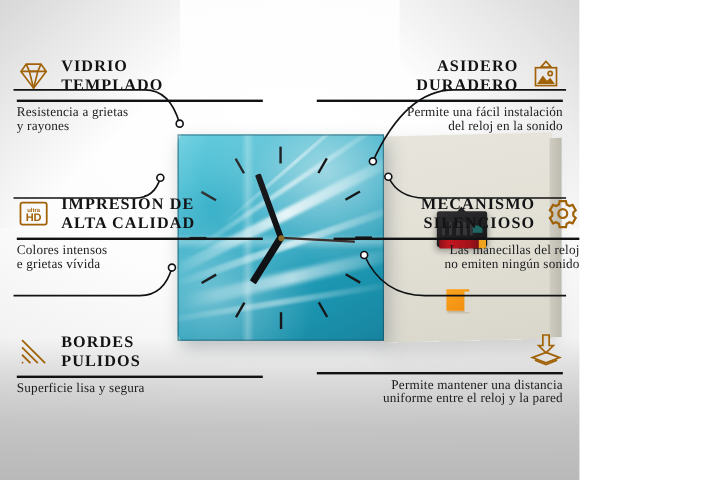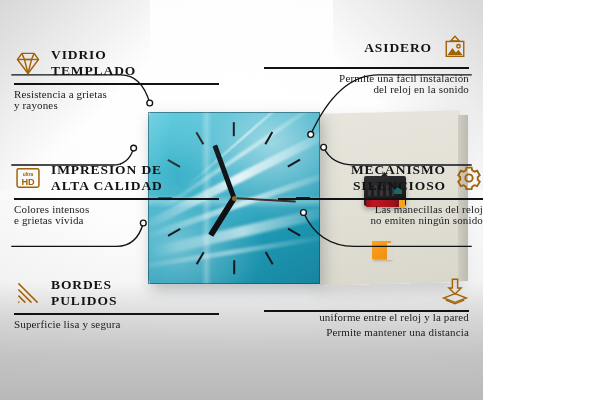--- a/index.html
+++ b/index.html
@@ -85,21 +85,21 @@
   .feat-r .ttl{text-align:right;}
   .rule{height:1.6px;background:#111214;margin-top:5px;width:100%;}
   .desc{font-size:11px;line-height:11.6px;color:#1b1b1d;margin-top:4px;letter-spacing:.15px;}
   .feat-r .desc{text-align:right;}
   .ic{width:28px;height:28px;flex:0 0 28px;color:#a16207;}
   .ic svg{display:block;width:28px;height:28px;}
 
   #f-vidrio{left:14px;top:47px;}
   #f-hd{left:14px;top:162px;}
   #f-bordes{left:14px;top:277px;}
-  #f-asidero{right:14px;top:34px;}
+  #f-asidero{right:14px;top:47px;}
   #f-mecanismo{right:0;top:162px;}
   #f-espaciador{right:14px;top:277px;}
 
   #wires{position:absolute;inset:0;pointer-events:none;}
 </style>
 </head>
 <body>
 
 <div id="stage">
   <div class="bg-base"></div>
@@ -237,20 +237,21 @@
       </div>
     </div>
     <div class="rule"></div>
     <div class="desc">Superficie lisa y segura</div>
   </div>
 
   <div class="feat feat-r" id="f-asidero">
     <div class="hrow">
       <div>
         <div class="ttl">ASIDERO</div>
+        <div class="ttl">DURADERO</div>
       </div>
       <span class="ic">
         <svg viewBox="0 0 32 32">
             <g fill="none" stroke="currentColor" stroke-width="1.6">
           <path d="M16 2.5 L11 8 H21 Z"></path>
           <rect x="6" y="8.5" width="20" height="17"></rect>
           <circle cx="20" cy="14" r="2"></circle>
           <path d="M7.5 24 L13 16 L17 21 L20 18 L24.5 24 Z" fill="currentColor" stroke="none"></path>
         </g>
           </svg>
@@ -287,16 +288,16 @@
         <svg viewBox="0 0 32 32">
             <g fill="none" stroke="currentColor" stroke-width="1.6">
           <path d="M13 2.5 h6 v10 h4 l-7 7 -7-7 h4 Z"></path>
           <path d="M16 19 L29 24 L16 29 L3 24 Z"></path>
           <path d="M5.5 26.4 L16 30.6 L26.5 26.4"></path>
         </g>
           </svg>
       </span>
     </div>
     <div class="rule"></div>
+    <div class="desc">Permite mantener una distancia</div>
     <div class="desc" style="margin-top:0">uniforme entre el reloj y la pared</div>
-    <div class="desc">Permite mantener una distancia</div>
   </div>
 </div>
 
 </body></html>

